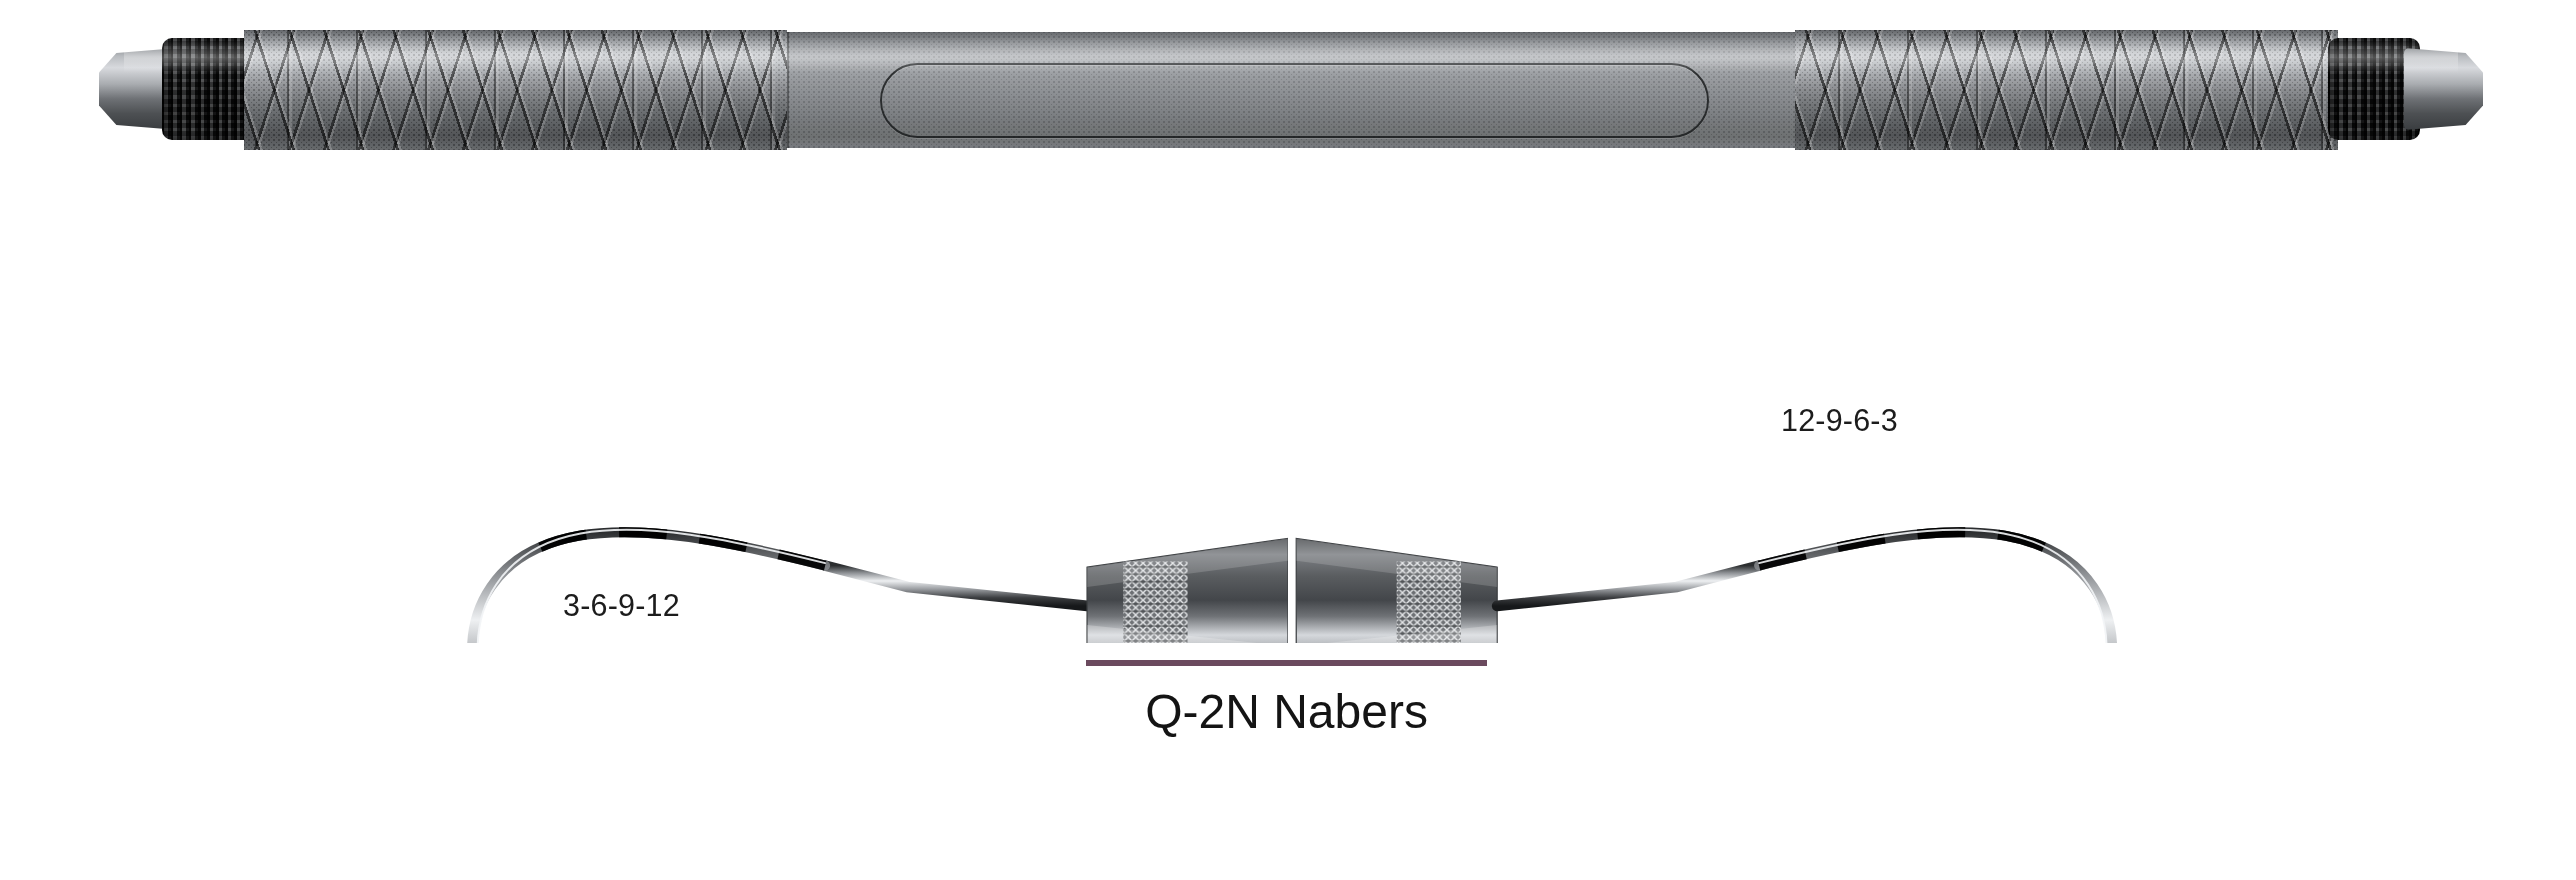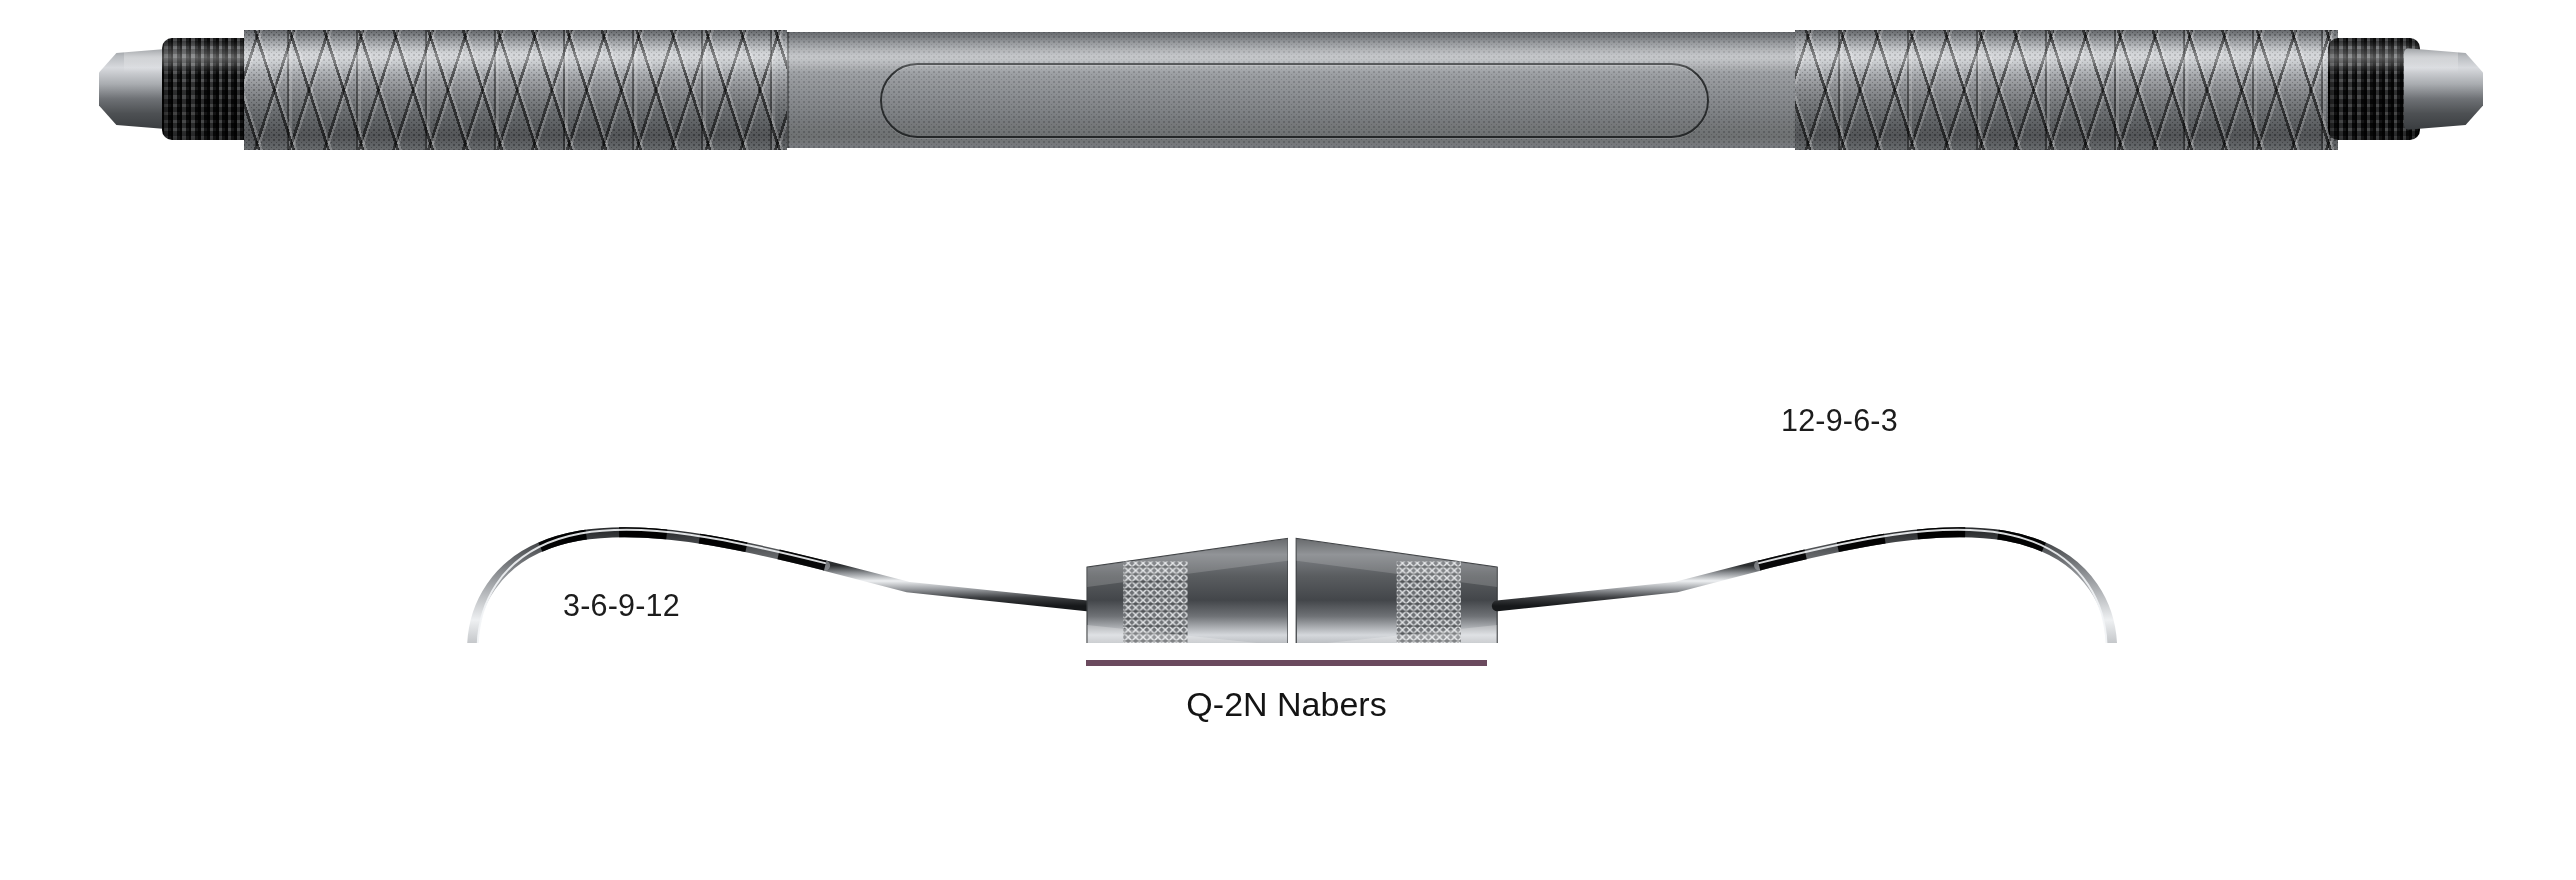--- a/index.html
+++ b/index.html
@@ -212,21 +212,21 @@
     width: 709px;
     text-align: center;
   }
   .caption-rule {
     width: 401px;
     height: 5.8px;
     margin: 0 auto 18px auto;
     background: #6b4a5e;
   }
   .caption-line {
-    font-size: 34px;
+    font-size: 48px;
     line-height: 1.18;
     color: #141414;
     white-space: nowrap;
   }
 </style>
 </head>
 <body>
 
 <div class="page">
 

